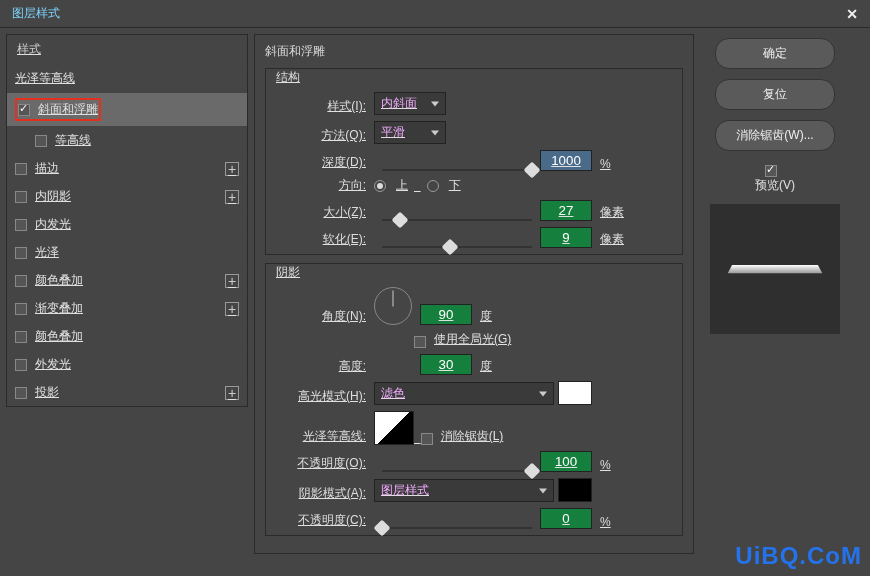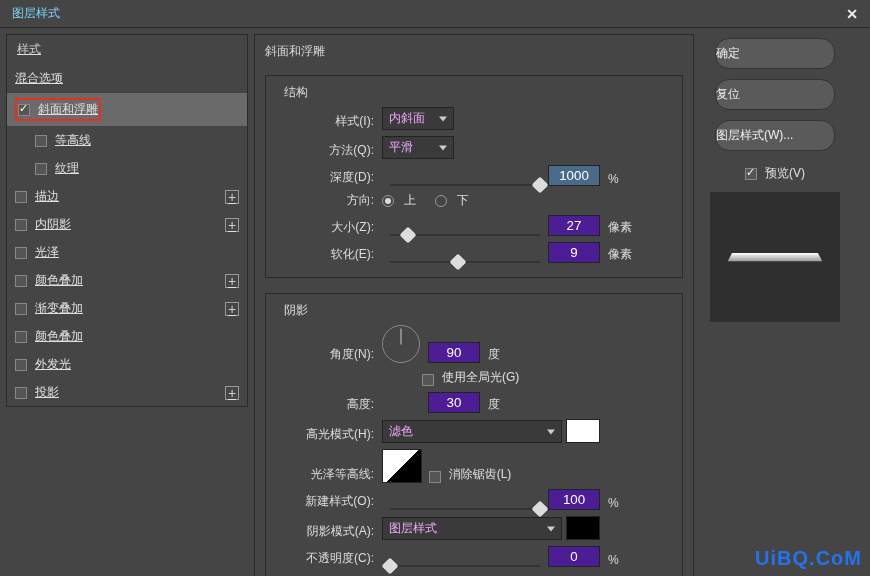--- a/index.html
+++ b/index.html
@@ -23,92 +23,92 @@
 .center { width:440px; border:1px solid #2a2a2a; padding:8px 10px; background:#454545; }
 .sect-title { color:#ddd; margin-bottom:4px; }
 .sub-title { color:#ddd; margin-left:10px; margin-bottom:6px; }
 .row { display:flex; align-items:flex-end; margin:6px 0; }
 .lbl { width:100px; text-align:right; color:#ddd; margin-right:8px; }
 .select { background:#3a3a3a; border:1px solid #222; color:#f0abfc; padding:2px 22px 2px 6px; position:relative; min-width:72px; display:inline-flex; align-items:center; }
 .select::after { content:""; position:absolute; right:6px; top:50%; transform:translateY(-50%); border-left:4px solid transparent; border-right:4px solid transparent; border-top:5px solid #ccc; }
 .select.wide { min-width:180px; }
 .slider-track { width:150px; height:2px; background:#333; position:relative; margin:0 8px; display:inline-block; }
 .slider-thumb { position:absolute; top:-5px; width:12px; height:12px; background:#ddd; border-radius:2px; transform:translateX(-50%) rotate(45deg); }
-.num-input { width:52px; background:#4c1d95; border:1px solid #222; color:#fff; text-align:center; padding:2px; }
+.num-input { width:52px; background:#15803d; border:1px solid #222; color:#fff; text-align:center; padding:2px; }
 .num-input.hl { background:#4a6a8a; }
 .unit { margin-left:8px; color:#ddd; }
 .radio { width:12px; height:12px; border:1px solid #999; border-radius:50%; display:inline-block; margin-right:4px; position:relative; vertical-align:middle; }
 .radio.on::after { content:""; position:absolute; width:6px; height:6px; background:#ddd; border-radius:50%; top:2px; left:2px; }
 .direction { display:flex; align-items:center; gap:6px; }
-.group { border:1px solid #2a2a2a; padding:8px; margin-top:15px; }
+.group { border:1px solid #2a2a2a; margin-top:8px;text-decoration:underline; }
 .angle-wheel { width:38px; height:38px; border:1px solid #888; border-radius:50%; position:relative; margin-right:8px; }
 .angle-wheel::after { content:""; position:absolute; width:16px; height:1px; background:#ccc; top:50%; left:50%; transform-origin:left center; transform:rotate(-90deg); }
 .swatch { width:34px; height:24px; border:1px solid #222; margin-left:4px; }
 .swatch.white { background:#fff; }
 .swatch.black { background:#000; }
 .contour-sw { width:40px; height:34px; background:linear-gradient(135deg,#fff 50%,#000 50%); border:1px solid #222; }
-.btn { display:block; background:#5a5a5a; border:1px solid #333; border-radius:14px; color:#eee; text-align:left; padding:6px 0; margin-bottom:10px; cursor:pointer; width:120px; }
+.btn { display:block; background:#5a5a5a; border:1px solid #333; border-radius:14px; color:#eee; text-align:center; padding:6px 0; margin-bottom:10px; cursor:pointer; width:120px; }
 .right { width:150px; display:flex; flex-direction:column; align-items:center; padding-top:4px; }
-.preview-row { display:flex; align-items:center; margin-top:4px; }
+.preview-row { display:flex; align-items:center; margin-top:4px;flex-direction:column; }
 .preview-box { width:130px; height:130px; background:#2f2f2f; margin-top:10px; display:flex; align-items:center; justify-content:center; }
 .preview-shape { width:90px; height:10px; background:linear-gradient(#fff,#999); transform:perspective(60px) rotateX(35deg); }
 .highlight-box { border:2px solid #e53020; padding:1px; }
-.watermark { position:absolute; right:8px; bottom:6px; font-size:20px; font-weight:bold; color:#2279ff; opacity:.9; letter-spacing:1px; }
+.watermark { position:absolute; right:8px; bottom:6px; font-size:24px; font-weight:bold; color:#2279ff; opacity:.9; letter-spacing:1px; }
 </style>
 </head>
 <body>
 
 <div class="titlebar">
   <span class="title">图层样式</span>
   <span class="close-x">✕</span>
 </div>
 
 <div class="outer">
 <div class="panel">
 
 <div class="sidebar">
   <div class="styles-box">
     <div class="side-head">样式</div>
     <div class="side-item">
-      <span class="side-left">混合选项</span>
+      <span class="side-left">光泽等高线</span>
     </div>
     <div id="side-items">
             <div class="side-item sel">
               <span class="highlight-box">
                 <span class="side-left">
                   <span class="chk on"></span>
                   <span>斜面和浮雕</span>
                 </span>
               </span>
             </div>
             <div class="side-item sub">
               <span class="side-left">
                 <span class="chk"></span>
                 <span>等高线</span>
               </span>
             </div>
-            <div class="side-item sub">
-              <span class="side-left">
-                <span class="chk"></span>
-                <span>纹理</span>
-              </span>
-            </div>
             <div class="side-item">
               <span class="side-left">
                 <span class="chk"></span>
                 <span>描边</span>
               </span>
               <span class="plus-icon">+</span>
             </div>
             <div class="side-item">
               <span class="side-left">
                 <span class="chk"></span>
                 <span>内阴影</span>
               </span>
               <span class="plus-icon">+</span>
+            </div>
+            <div class="side-item">
+              <span class="side-left">
+                <span class="chk"></span>
+                <span>内发光</span>
+              </span>
             </div>
             <div class="side-item">
               <span class="side-left">
                 <span class="chk"></span>
                 <span>光泽</span>
               </span>
             </div>
             <div class="side-item">
               <span class="side-left">
                 <span class="chk"></span>
@@ -231,21 +231,21 @@
       <span class="swatch white"></span>
     </div>
     <div class="row">
       <span class="lbl">光泽等高线:</span>
       <span class="contour-sw"></span>
       &nbsp;&nbsp;
       <span class="chk"></span>
       <span>消除锯齿(L)</span>
     </div>
     <div class="row">
-      <span class="lbl">新建样式(O):</span>
+      <span class="lbl">不透明度(O):</span>
       <span class="slider-track">
               <span class="slider-thumb" id="ho-thumb" style="left: 100%;"></span>
             </span>
       <input class="num-input" value="100" style="">
       <span class="unit">%</span>
     </div>
     <div class="row">
       <span class="lbl">阴影模式(A):</span>
       <span class="select wide">
               <span>图层样式</span>
@@ -260,21 +260,21 @@
       <input class="num-input" value="0" style="">
       <span class="unit">%</span>
     </div>
   </div>
 
 </div>
 
 <div class="right">
   <span class="btn">确定</span>
   <span class="btn">复位</span>
-  <span class="btn">图层样式(W)...</span>
+  <span class="btn">消除锯齿(W)...</span>
   <div class="preview-row">
     <span class="chk on"></span>
     <span>预览(V)</span>
   </div>
   <div class="preview-box">
     <div class="preview-shape"></div>
   </div>
 </div>
 
 </div>

